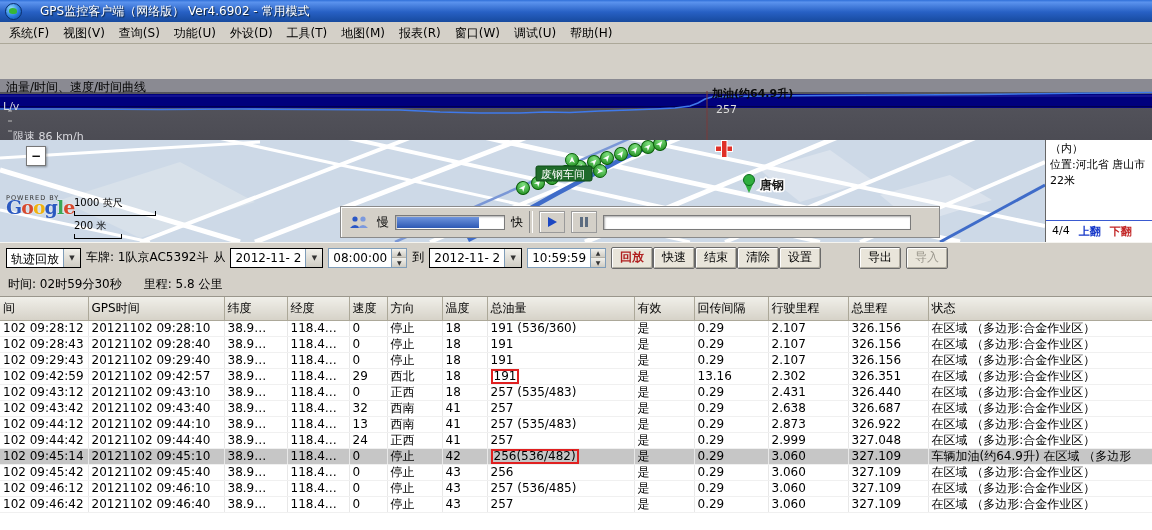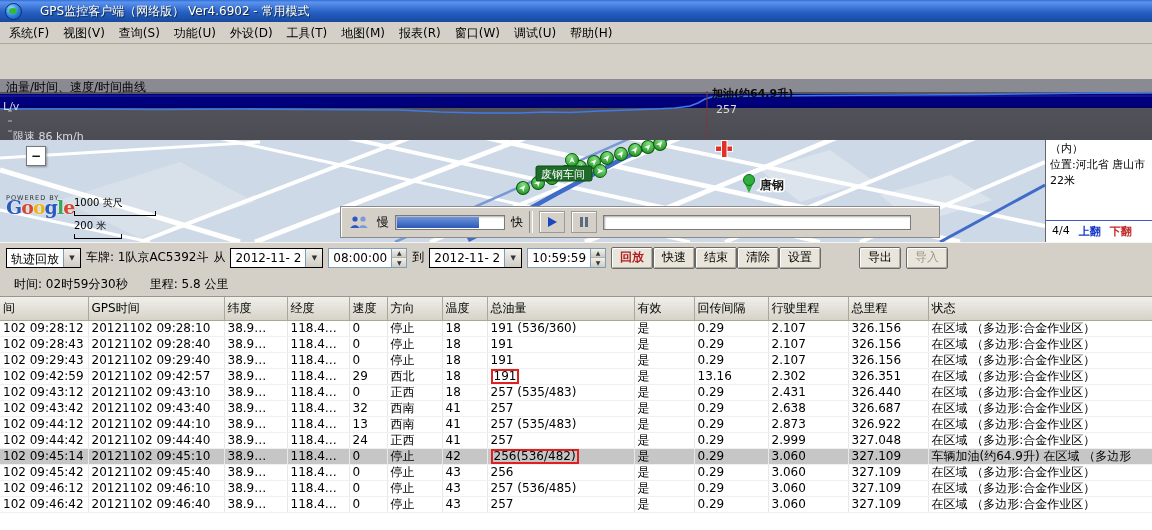--- a/index.html
+++ b/index.html
@@ -76,21 +76,21 @@
   .spbtns span+span{border-top:1px solid #b5b2a8;}
   .btnrow{display:flex;}
   .btn{height:22px;min-width:40px;padding:0 8px;font-size:12px;font-family:inherit;background:#e9e5da;
     border:1px solid #6a6a6a;border-radius:2px;box-shadow:inset 1px 1px 0 #fff,inset -1px -1px 0 #b0aca0;cursor:pointer;}
   .btn.accent{color:#b02020;font-weight:bold;}
   .btn:disabled{color:#9a968c;}
   .gap{width:28px;}
 
   
   .statusline{position:absolute;left:0;top:272px;width:100%;height:24px;box-sizing:border-box;background:#d4d0c8;
-    display:flex;align-items:center;gap:22px;padding-left:14px;}
+    display:flex;align-items:center;gap:22px;padding-left:8px;}
 
   
   .tablewrap{position:absolute;left:0;top:296px;width:100%;height:234px;background:#fff;overflow:hidden;border-top:1px solid #9a968c;}
   table{border-collapse:collapse;table-layout:fixed;width:1152px;}
   th{background:linear-gradient(#f0efe9,#d6d2c8);border-right:1px solid #aca899;border-bottom:1px solid #aca899;
     height:23px;font-weight:normal;text-align:left;padding:0 3px;font-size:12px;white-space:nowrap;overflow:hidden;}
   td{height:15px;line-height:15px;padding:0 3px;border-right:1px solid #e8e8e8;border-bottom:1px solid #f0f0f0;
     white-space:nowrap;overflow:hidden;font-size:12px;}
   tr.hl td{background:#c6c6c6;}
   .red-box{display:inline-block;border:2px solid #e02020;padding:0 1px;line-height:11px;}

